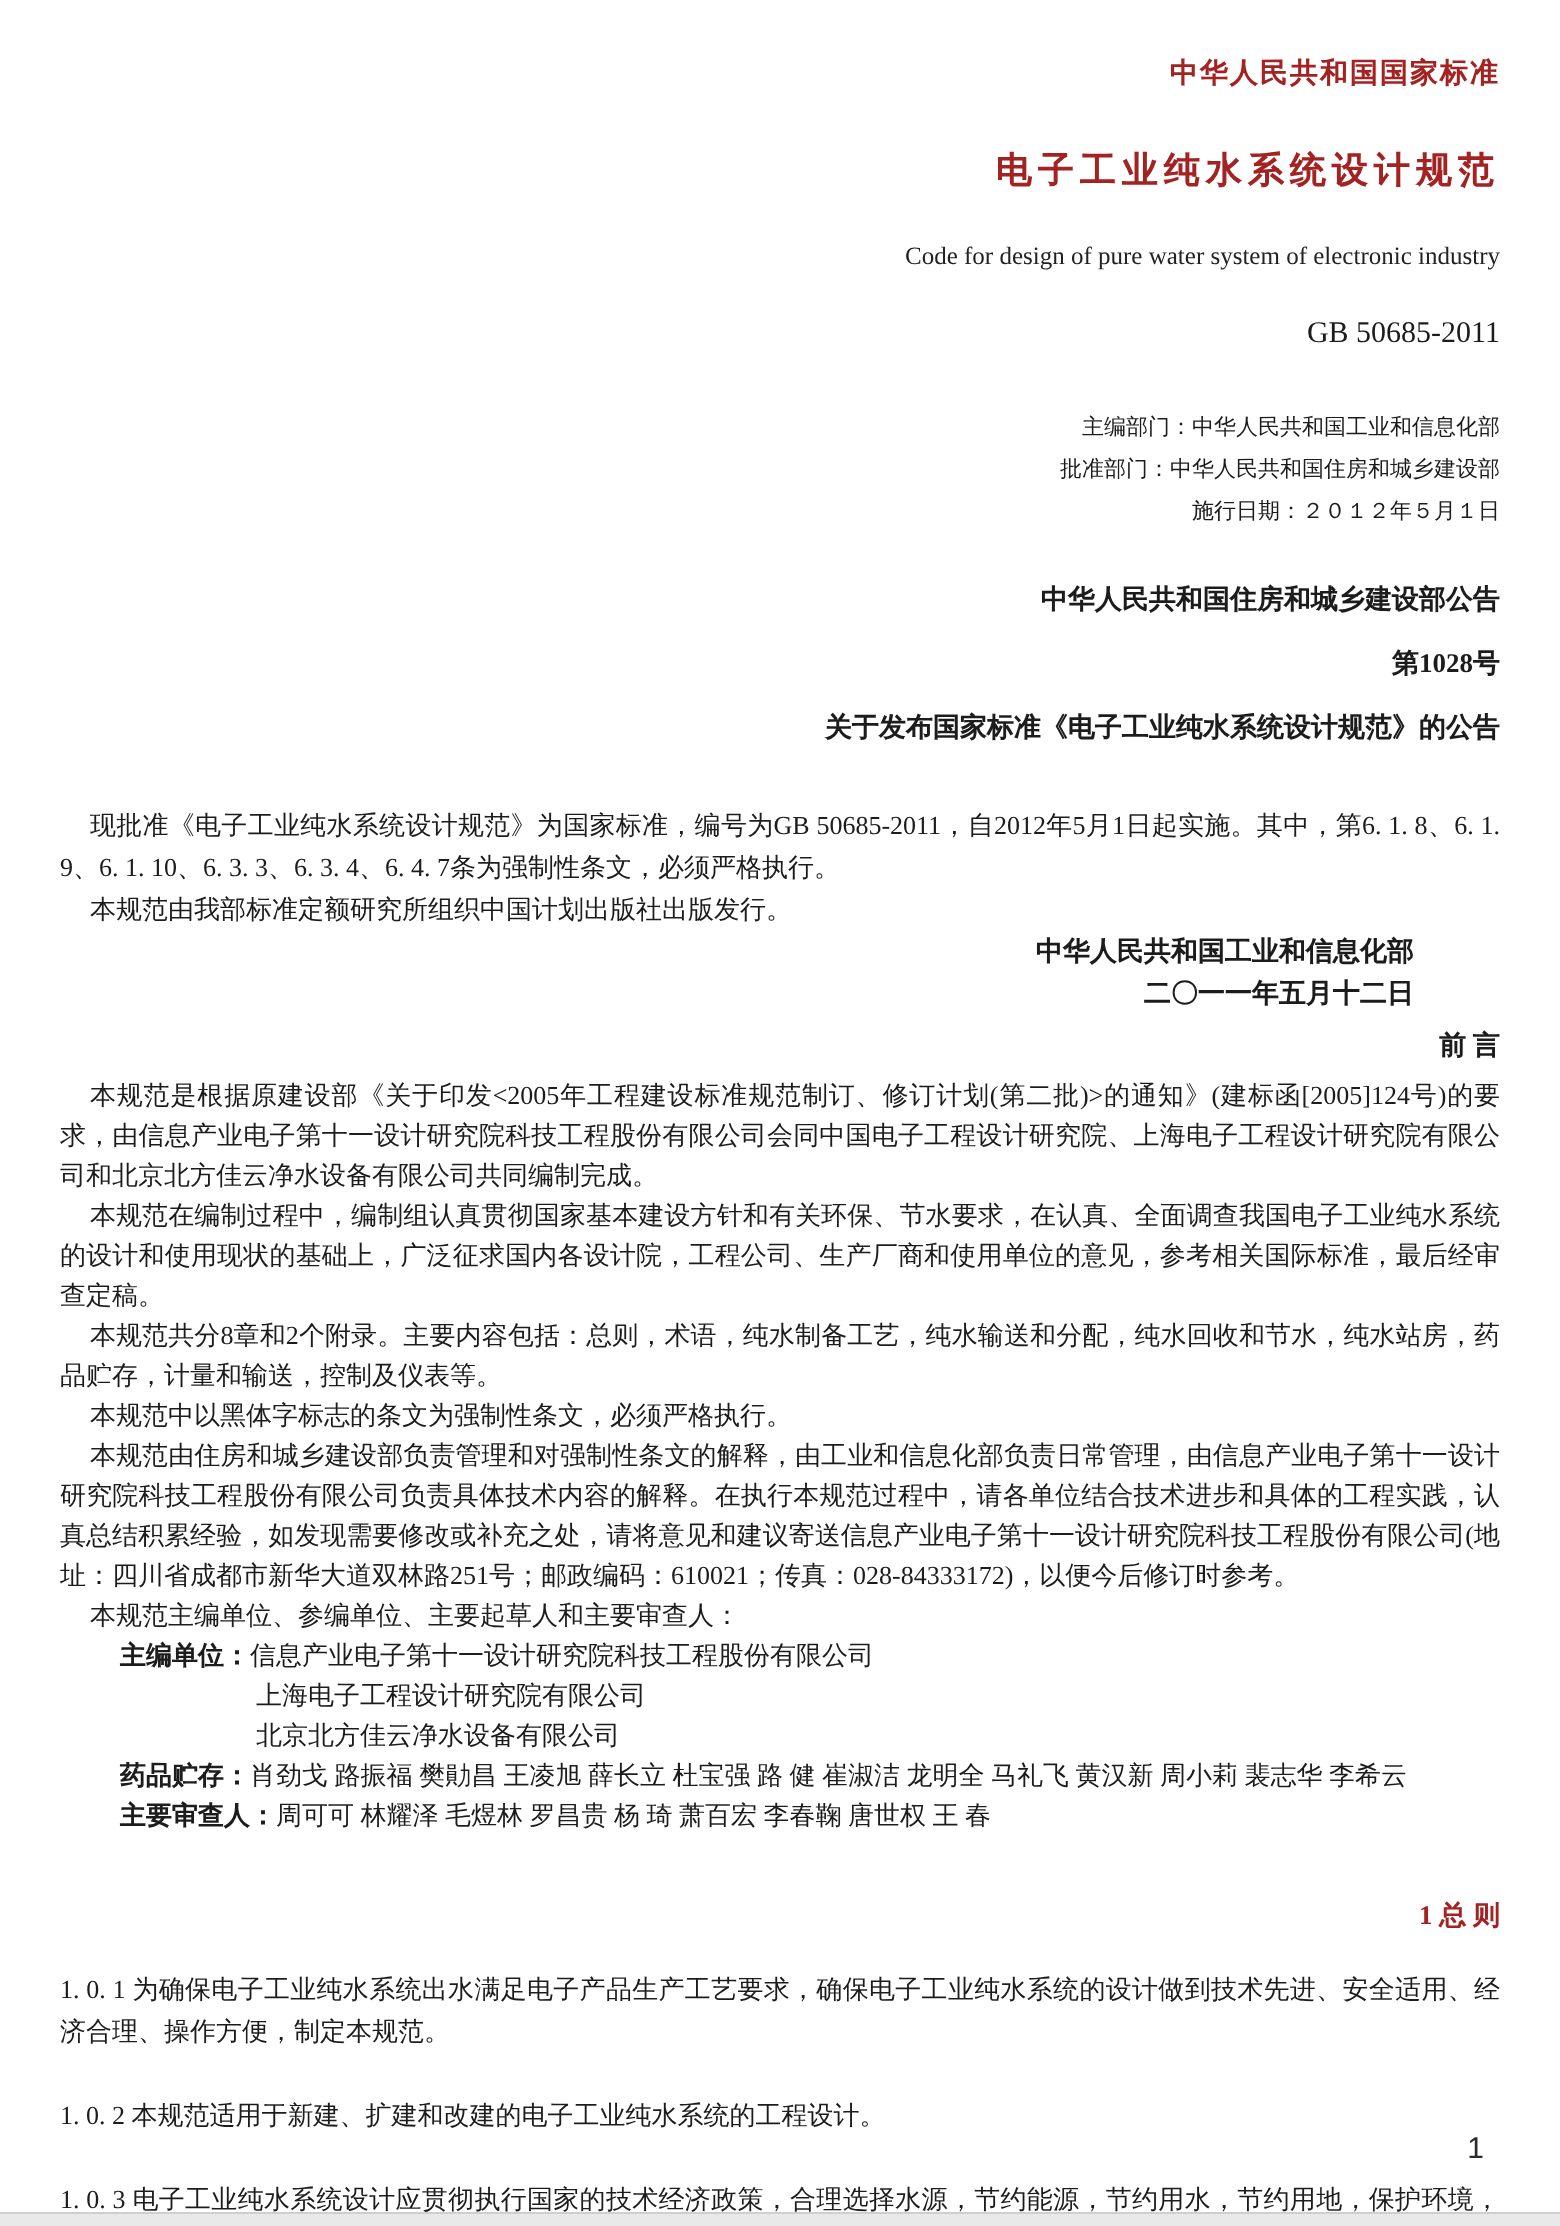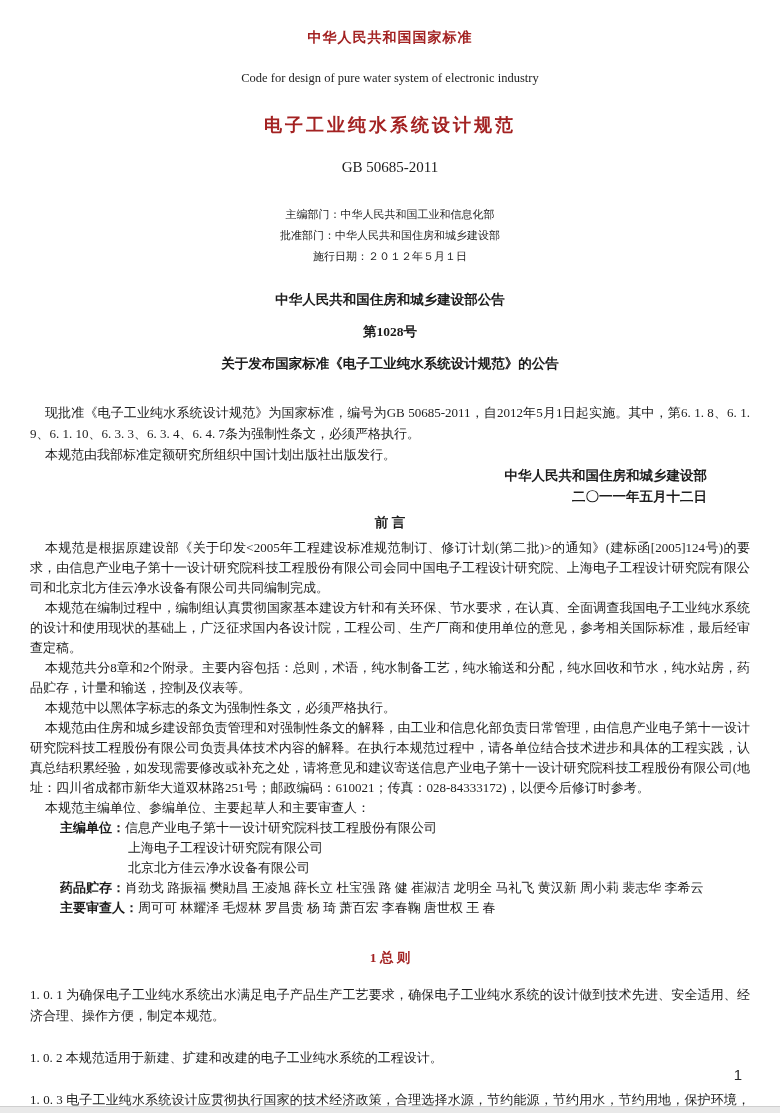--- a/index.html
+++ b/index.html
@@ -6,21 +6,21 @@
   .page{
     position:relative;
     width:780px;height:1113px;
     background:#ffffff;
     font-family:"Liberation Serif","DejaVu Serif",serif;
     color:#1c1c1c;
     overflow:hidden;
     box-sizing:border-box;
   }
   .doc{padding:30px 30px 0 30px;box-sizing:border-box;}
-  .center{text-align:center;}
+  .center{text-align:right;}
   .bold{font-weight:bold;}
   .red{color:#a32222;}
   .standard-label{font-size:14px;line-height:16px;font-weight:bold;letter-spacing:1px;}
   .title-cn{margin-top:28px;font-size:18px;line-height:22px;font-weight:bold;letter-spacing:3px;}
   .title-en{margin-top:24px;font-size:12.5px;line-height:16px;color:#222;}
   .standard-no{margin-top:22px;font-size:15px;line-height:18px;font-weight:normal;}
   .meta{margin-top:28px;font-size:11px;line-height:21px;}
   .ann-title{margin-top:24px;font-size:13.5px;line-height:18px;font-weight:bold;}
   .ann-no{margin-top:14px;font-size:13.5px;line-height:18px;font-weight:bold;}
   .ann-subject{margin-top:14px;font-size:13.5px;line-height:18px;font-weight:bold;}
@@ -48,38 +48,38 @@
     background:#e9e9e9;border-top:1px solid #cfcfcf;box-sizing:border-box;
   }
 </style>
 </head>
 <body>
 
 <div class="page">
   <div class="doc">
 
     <div class="center standard-label red">中华人民共和国国家标准</div>
+    <div class="center title-cn red">电子工业纯水系统设计规范</div>
     <div class="center title-en">Code for design of pure water system of electronic industry</div>
-    <div class="center title-cn red">电子工业纯水系统设计规范</div>
     <div class="center standard-no">GB 50685-2011</div>
     <div class="meta center">
       <div>主编部门：中华人民共和国工业和信息化部</div>
       <div>批准部门：中华人民共和国住房和城乡建设部</div>
       <div>施行日期：２０１２年５月１日</div>
     </div>
 
     <div class="center ann-title">中华人民共和国住房和城乡建设部公告</div>
     <div class="center ann-no">第1028号</div>
     <div class="center ann-subject">关于发布国家标准《电子工业纯水系统设计规范》的公告</div>
     <div class="ann-paras body-text">
       <p class="para-indent">现批准《电子工业纯水系统设计规范》为国家标准，编号为GB 50685-2011，自2012年5月1日起实施。其中，第6. 1. 8、6. 1. 9、6. 1. 10、6. 3. 3、6. 3. 4、6. 4. 7条为强制性条文，必须严格执行。</p>
       <p class="para-indent">本规范由我部标准定额研究所组织中国计划出版社出版发行。</p>
     </div>
     <div class="sign-block">
-      <p class="sign-line">中华人民共和国住房和城乡建设部</p>
+      <p class="sign-line">中华人民共和国工业和信息化部</p>
       <p class="sign-line">二〇一一年五月十二日</p>
     </div>
 
     <div class="center fw-title">前 言</div>
     <div class="fw-paras">
       <p>本规范是根据原建设部《关于印发&lt;2005年工程建设标准规范制订、修订计划(第二批)&gt;的通知》(建标函[2005]124号)的要求，由信息产业电子第十一设计研究院科技工程股份有限公司会同中国电子工程设计研究院、上海电子工程设计研究院有限公司和北京北方佳云净水设备有限公司共同编制完成。</p>
       <p>本规范在编制过程中，编制组认真贯彻国家基本建设方针和有关环保、节水要求，在认真、全面调查我国电子工业纯水系统的设计和使用现状的基础上，广泛征求国内各设计院，工程公司、生产厂商和使用单位的意见，参考相关国际标准，最后经审查定稿。</p>
       <p>本规范共分8章和2个附录。主要内容包括：总则，术语，纯水制备工艺，纯水输送和分配，纯水回收和节水，纯水站房，药品贮存，计量和输送，控制及仪表等。</p>
       <p>本规范中以黑体字标志的条文为强制性条文，必须严格执行。</p>
       <p>本规范由住房和城乡建设部负责管理和对强制性条文的解释，由工业和信息化部负责日常管理，由信息产业电子第十一设计研究院科技工程股份有限公司负责具体技术内容的解释。在执行本规范过程中，请各单位结合技术进步和具体的工程实践，认真总结积累经验，如发现需要修改或补充之处，请将意见和建议寄送信息产业电子第十一设计研究院科技工程股份有限公司(地址：四川省成都市新华大道双林路251号；邮政编码：610021；传真：028-84333172)，以便今后修订时参考。</p>

